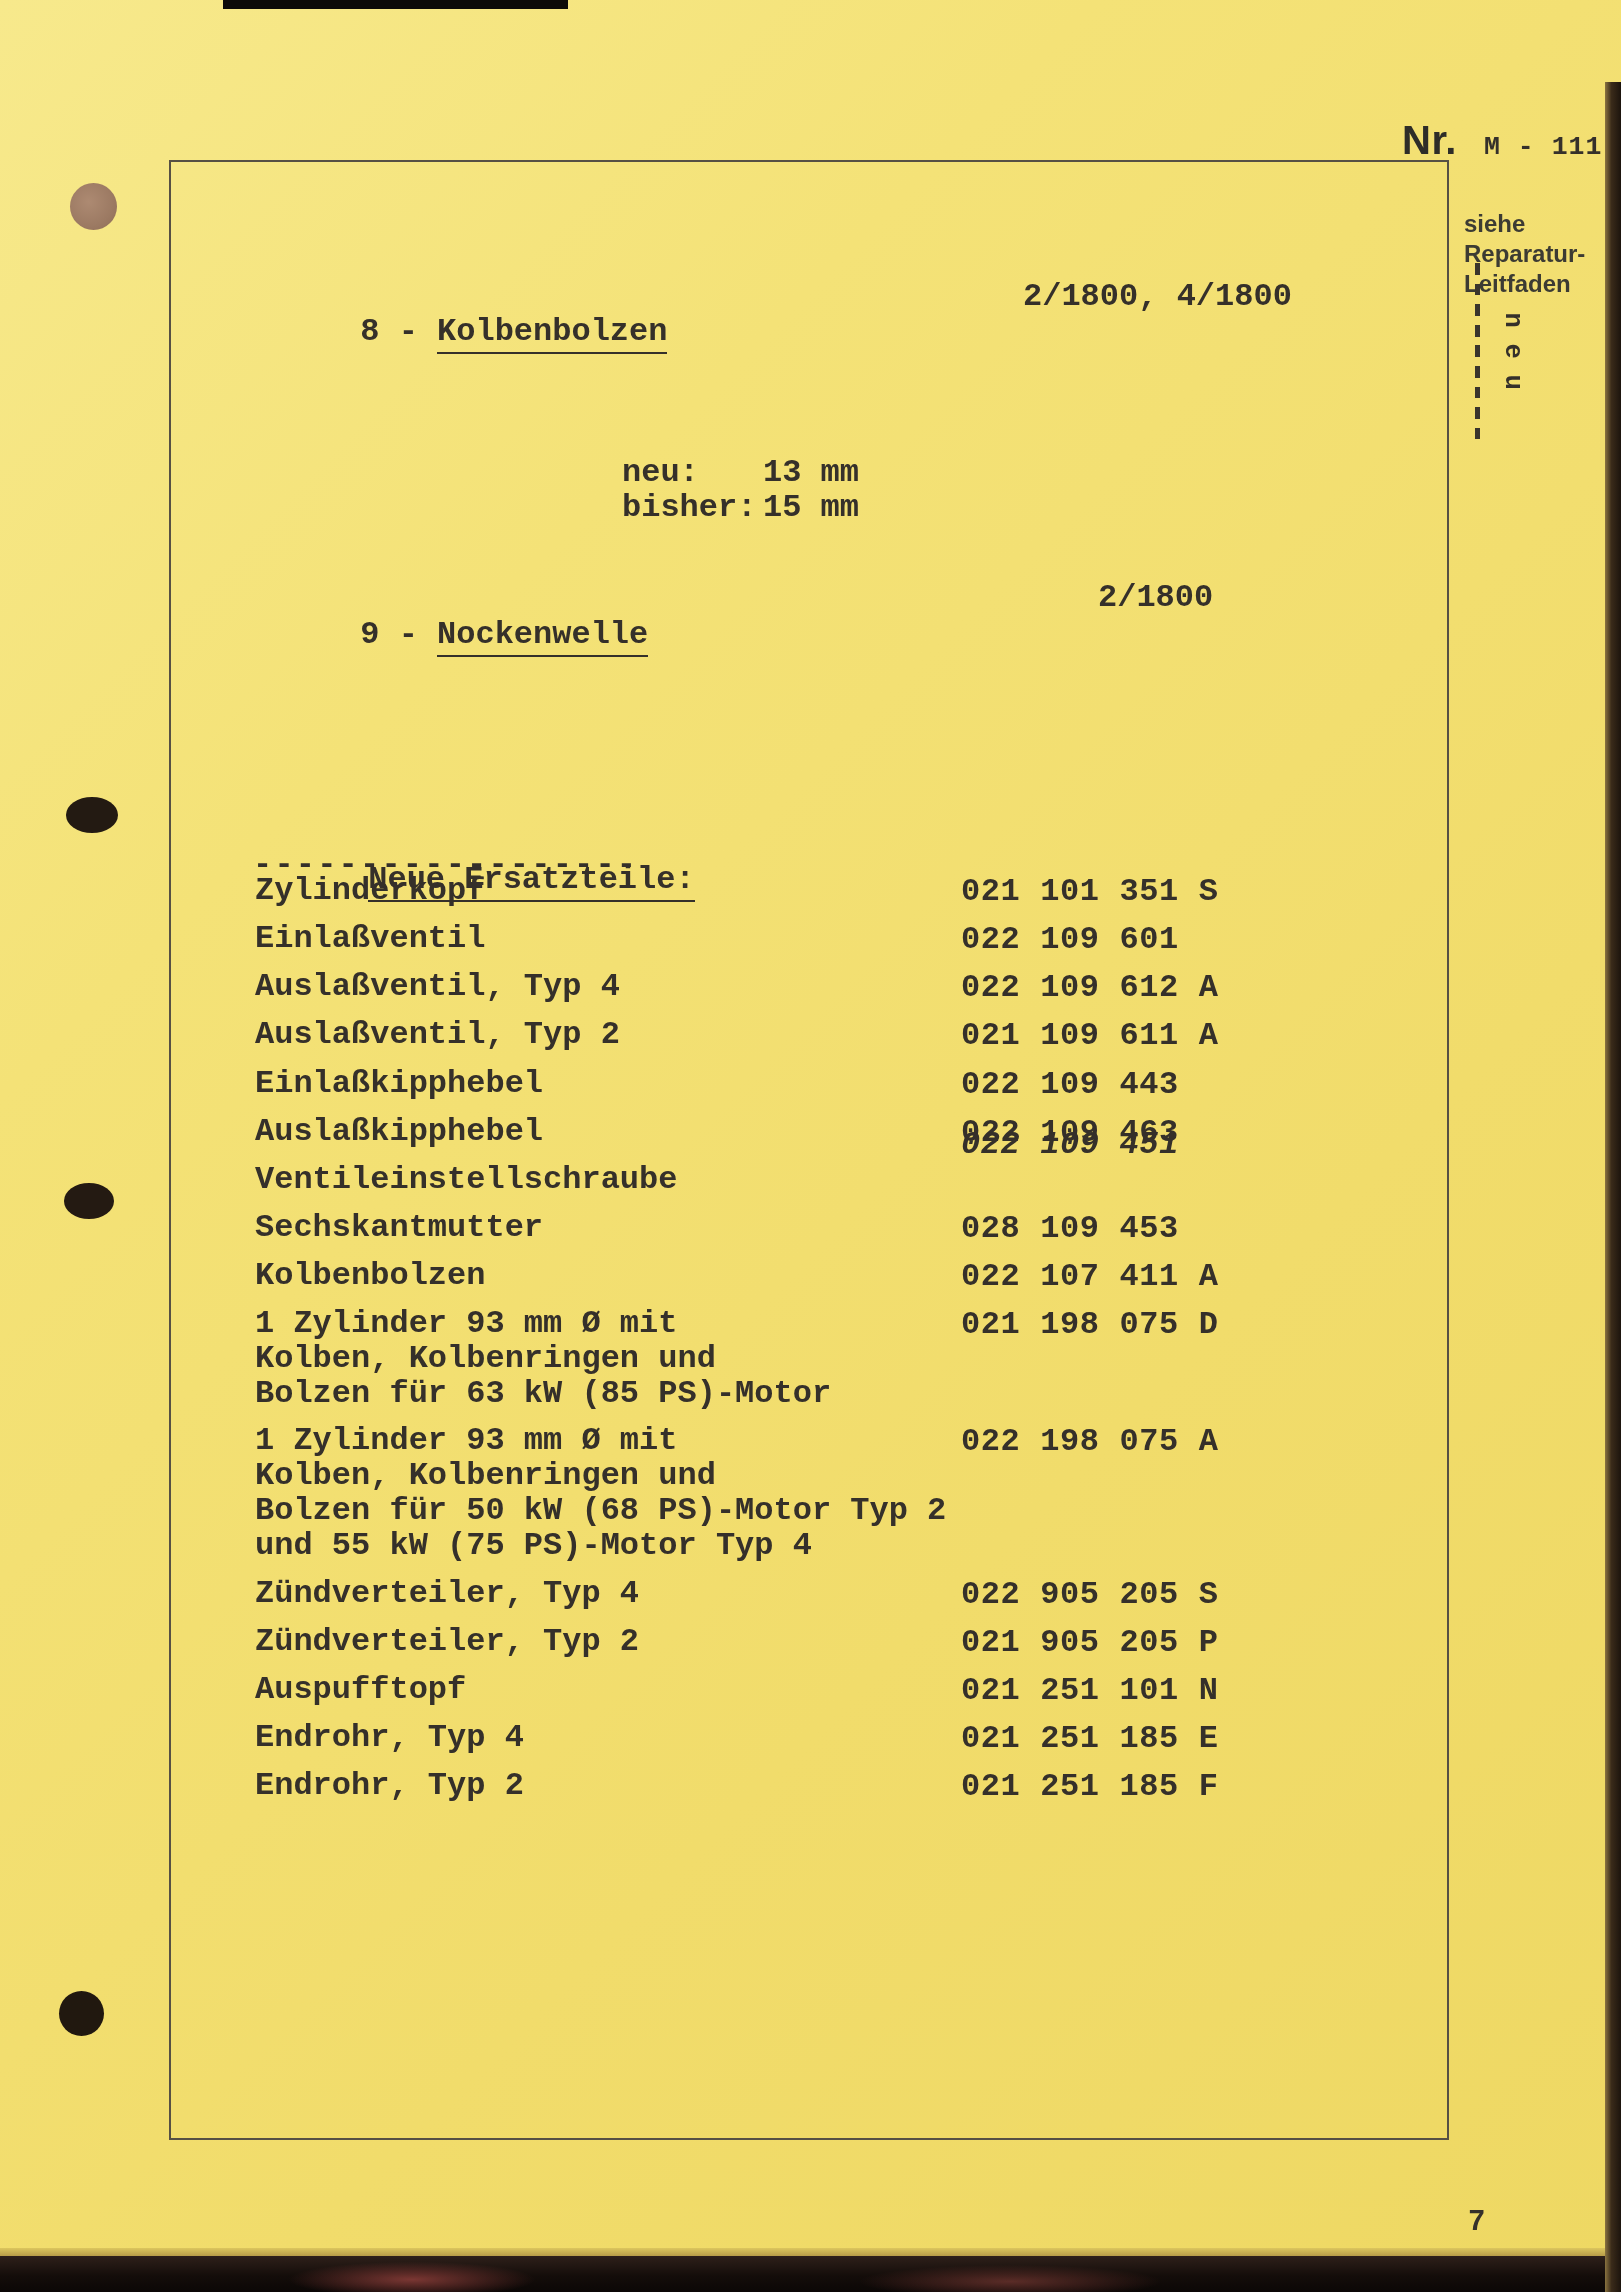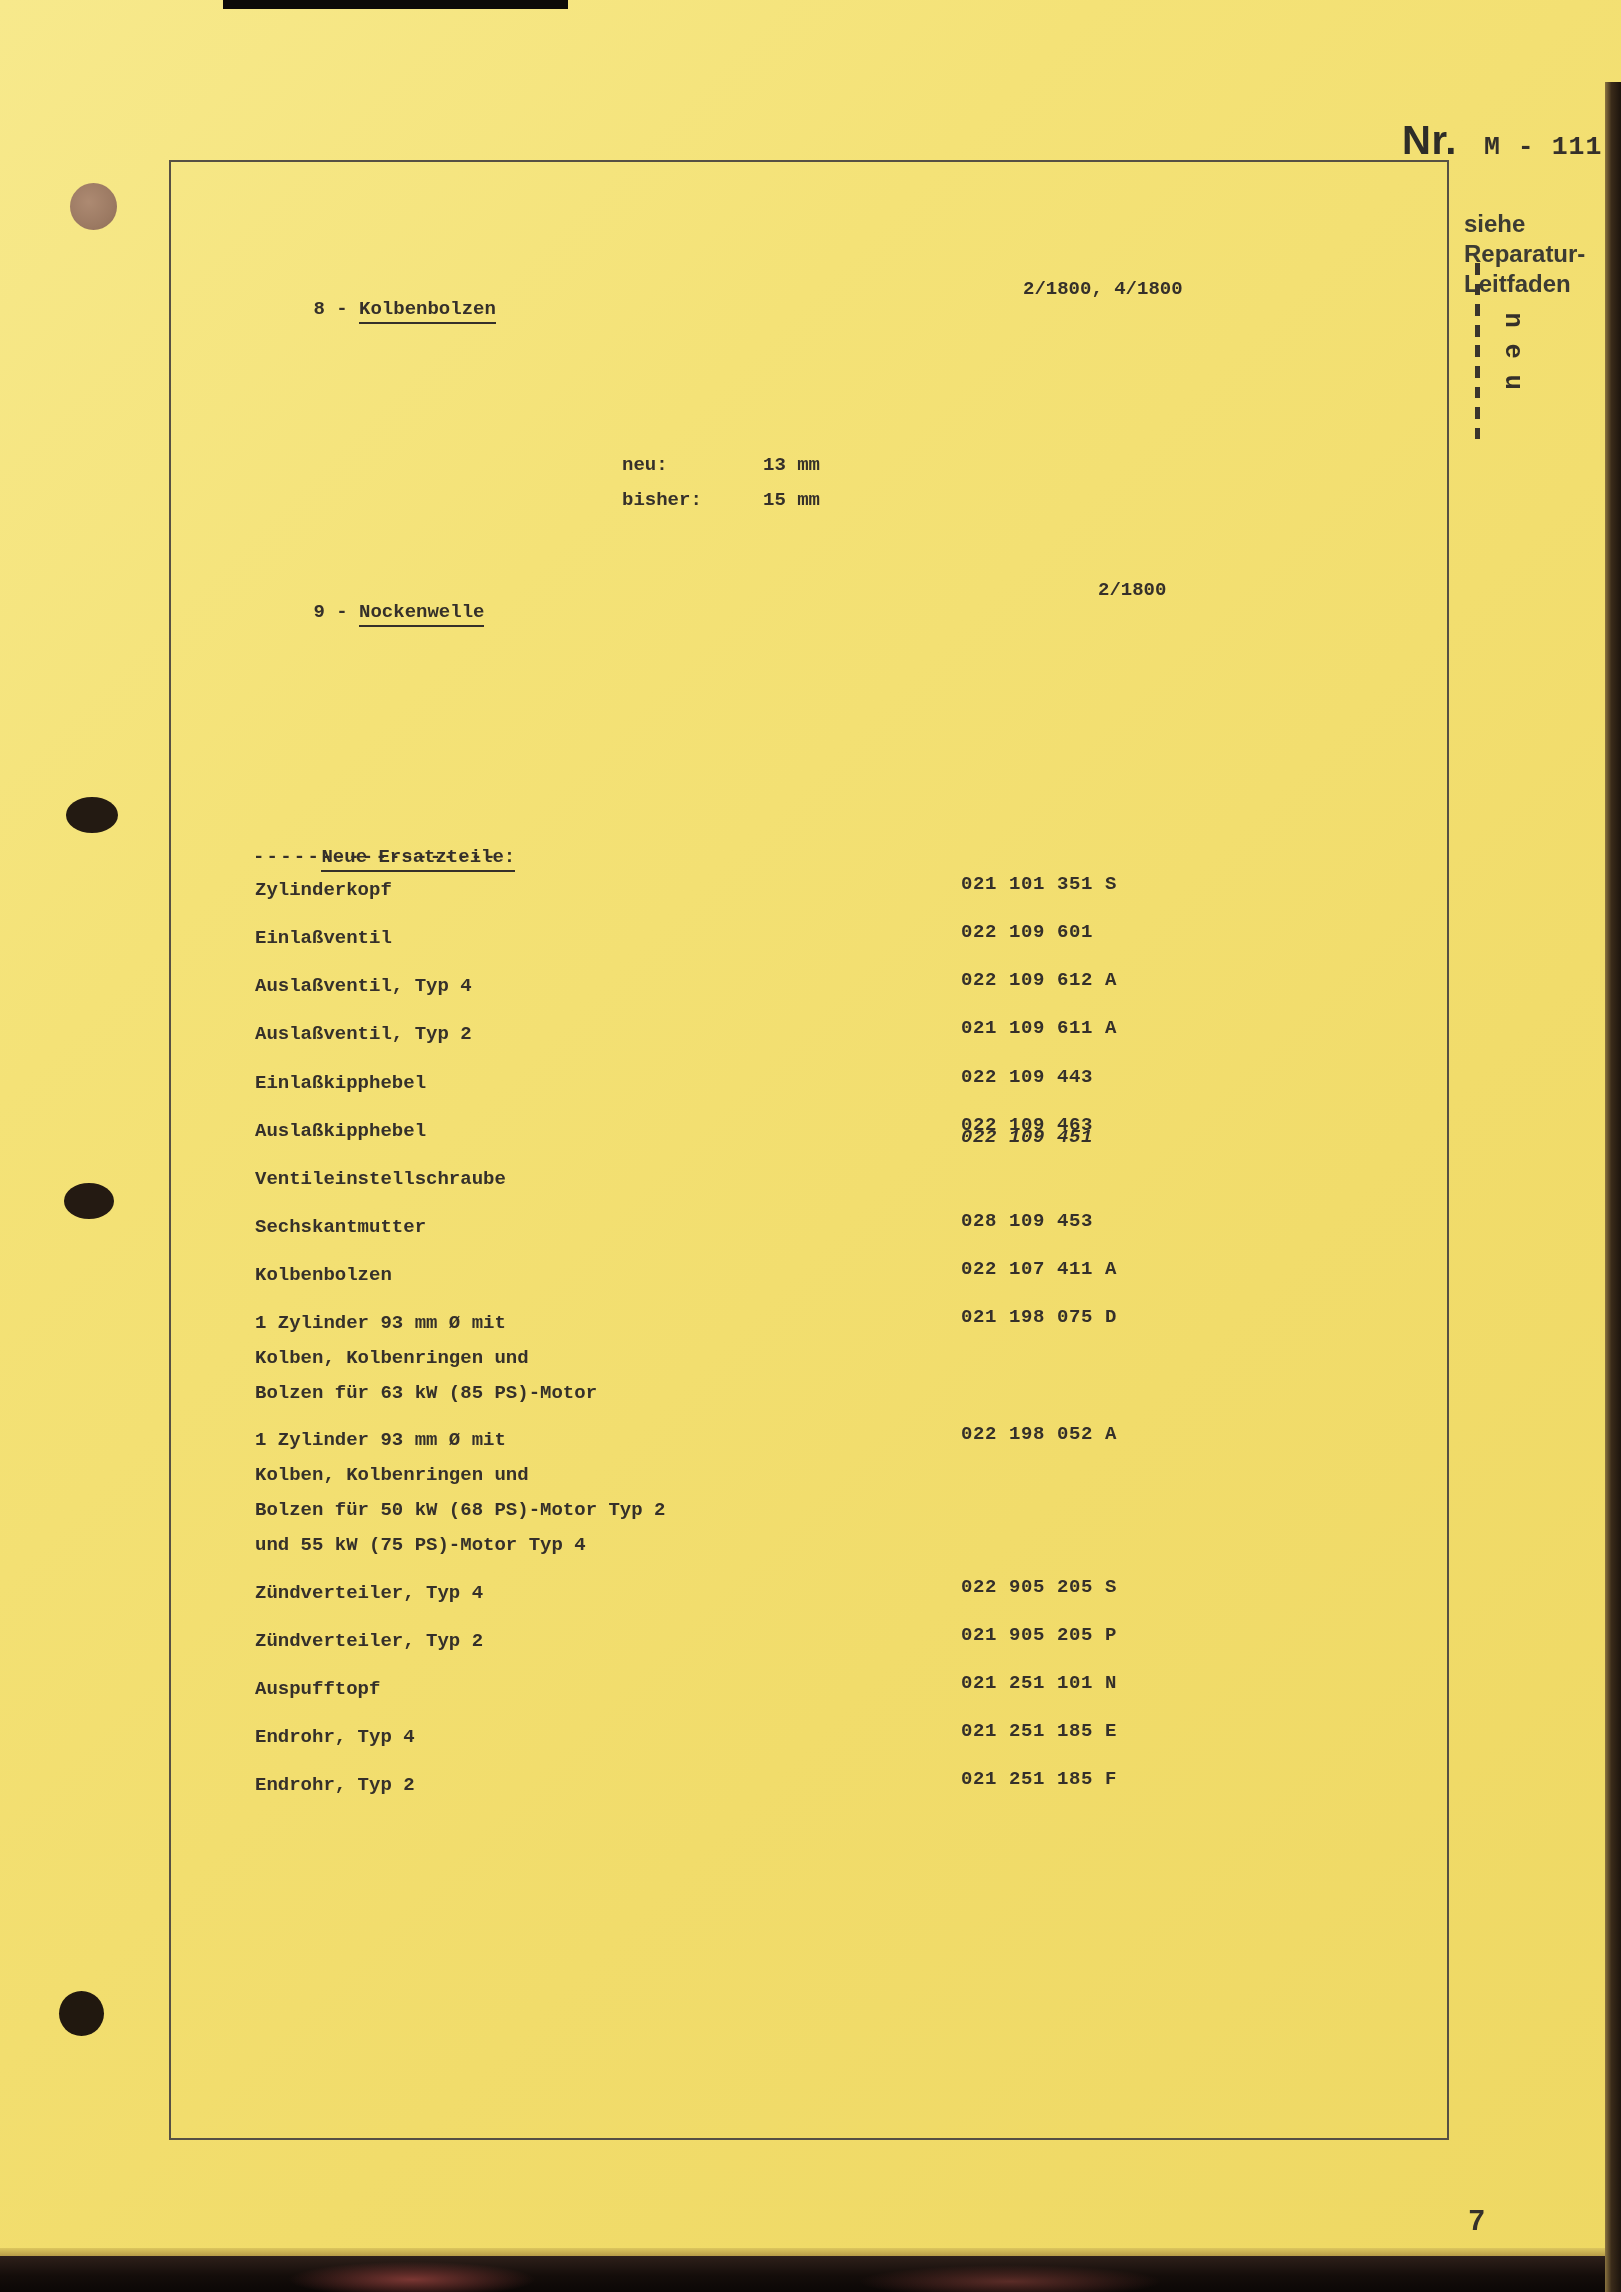--- a/index.html
+++ b/index.html
@@ -5,21 +5,21 @@
   html,body{margin:0;padding:0;}
   body{
     width:1621px;height:2293px;position:relative;overflow:hidden;
     background:#141414;
     font-family:"Liberation Mono", monospace;
   }
   .page{
     position:absolute;left:0;top:0;width:1621px;height:2293px;
     background:linear-gradient(135deg,#f7e98c 0%,#f4e277 28%,#f1dc6b 65%,#eed863 100%);
   }
-  .mono{font-family:"Liberation Mono", monospace;font-weight:bold;color:#35302a;font-size:19px;white-space:pre;}
+  .mono{font-family:"Liberation Mono", monospace;font-weight:bold;color:#35302a;font-size:32px;white-space:pre;}
   .sans{font-family:"Liberation Sans", sans-serif;color:#38372f;}
   .abs{position:absolute;margin-top:40px;}
   .pre{white-space:pre-line;line-height:35px;}
   .topstrip{position:absolute;left:223px;top:0;width:345px;height:8.8px;background:#0c0a08;}
   .docnum-label{font-size:40px;font-weight:bold;letter-spacing:0.5px;color:#2e2d28;}
   .docnum-value{font-size:26.5px;letter-spacing:1px;}
   .content-box{
     position:absolute;left:169px;top:160px;width:1276px;height:1976px;
     border:2px solid #565044;
   }
@@ -127,21 +127,21 @@
 
     <div class="abs mono pre" style="left:84px;top:1104px;">1 Zylinder 93 mm Ø mit
 Kolben, Kolbenringen und
 Bolzen für 63 kW (85 PS)-Motor</div>
     <div class="abs mono num-col" style="left:790px;top:1104px;">021 198 075 D</div>
 
     <div class="abs mono pre" style="left:84px;top:1221px;">1 Zylinder 93 mm Ø mit
 Kolben, Kolbenringen und
 Bolzen für 50 kW (68 PS)-Motor Typ 2
 und 55 kW (75 PS)-Motor Typ 4</div>
-    <div class="abs mono num-col" style="left:790px;top:1221px;">022 198 052 A</div>
+    <div class="abs mono num-col" style="left:790px;top:1221px;">022 198 075 A</div>
 
     <div class="abs mono pre" style="left:84px;top:1374px;">Zündverteiler, Typ 4</div>
     <div class="abs mono num-col" style="left:790px;top:1374px;">022 905 205 S</div>
 
     <div class="abs mono pre" style="left:84px;top:1422px;">Zündverteiler, Typ 2</div>
     <div class="abs mono num-col" style="left:790px;top:1422px;">021 905 205 P</div>
 
     <div class="abs mono pre" style="left:84px;top:1470px;">Auspufftopf</div>
     <div class="abs mono num-col" style="left:790px;top:1470px;">021 251 101 N</div>
 

